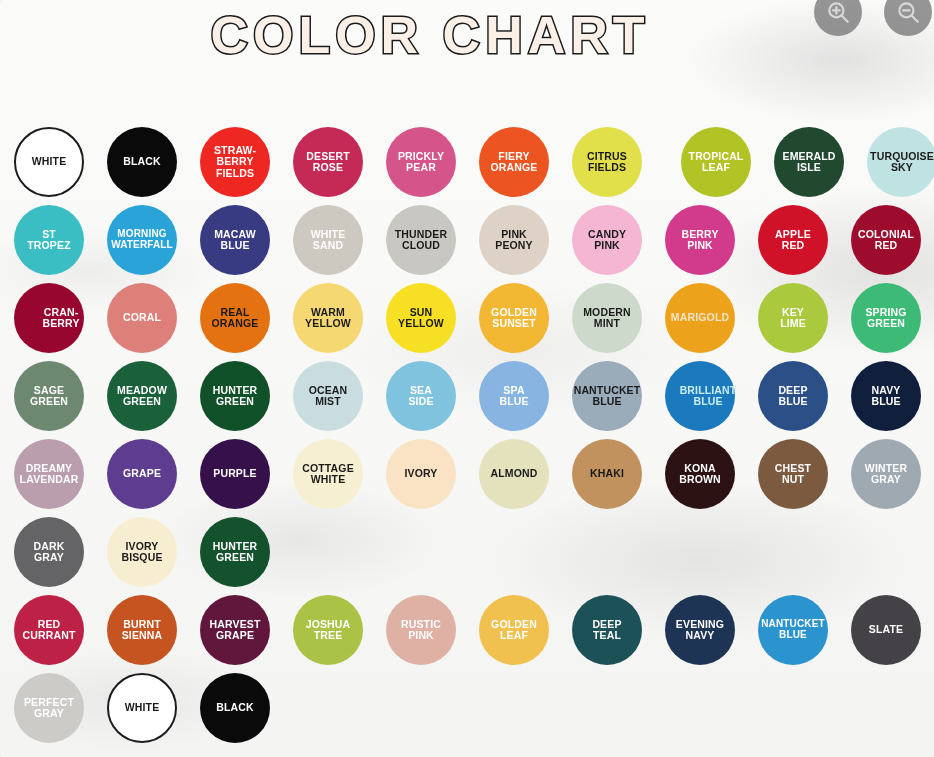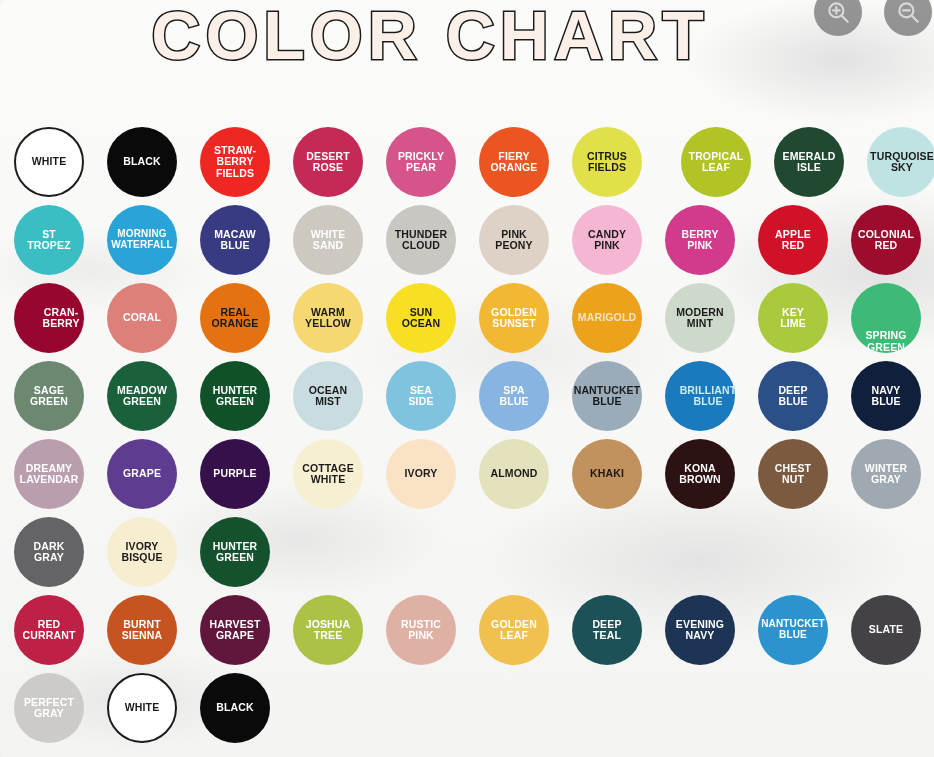--- a/index.html
+++ b/index.html
@@ -50,21 +50,21 @@
     left: 0;
     width: 860px;
     height: 82px;
     display: flex;
     align-items: center;
     justify-content: center;
   }
 
   #chart-title {
     font-family: "Liberation Sans", sans-serif;
-    font-size: 68px;
+    font-size: 52px;
     font-weight: 700;
     letter-spacing: 5px;
     color: #faf0e8;
     -webkit-text-stroke: 3px #1a1a1a;
     paint-order: stroke fill;
     white-space: nowrap;
     line-height: 1;
   }
 
   
@@ -252,38 +252,38 @@
         <div class="swatch" style="background: rgb(229, 114, 17);">
           <span class="swatch-label" style="color: rgb(26, 26, 26);">REAL
 ORANGE</span>
         </div>
         <div class="swatch" style="background: rgb(245, 216, 114);">
           <span class="swatch-label" style="color: rgb(26, 26, 26);">WARM
 YELLOW</span>
         </div>
         <div class="swatch" style="background: rgb(247, 224, 36);">
           <span class="swatch-label" style="color: rgb(26, 26, 26);">SUN
-OCEAN</span>
+YELLOW</span>
         </div>
         <div class="swatch" style="background: rgb(242, 183, 51);">
           <span class="swatch-label" style="color: rgb(255, 255, 255);">GOLDEN
 SUNSET</span>
         </div>
-        <div class="swatch" style="background: rgb(237, 162, 27);">
-          <span class="swatch-label" style="color: rgb(240, 227, 200);">MARIGOLD</span>
-        </div>
         <div class="swatch" style="background: rgb(205, 217, 202);">
           <span class="swatch-label" style="color: rgb(26, 26, 26);">MODERN
 MINT</span>
         </div>
+        <div class="swatch" style="background: rgb(237, 162, 27);">
+          <span class="swatch-label" style="color: rgb(240, 227, 200);">MARIGOLD</span>
+        </div>
         <div class="swatch" style="background: rgb(170, 201, 61);">
           <span class="swatch-label" style="color: rgb(255, 255, 255);">KEY
 LIME</span>
         </div>
-        <div class="swatch" style="background: rgb(60, 186, 118); align-items: flex-end;">
+        <div class="swatch" style="background: rgb(60, 186, 118);">
           <span class="swatch-label" style="color: rgb(255, 255, 255);">SPRING
 GREEN</span>
         </div>
       </div>
       <div class="swatch-row">
         <div class="swatch" style="background: rgb(108, 136, 113);">
           <span class="swatch-label" style="color: rgb(255, 255, 255);">SAGE
 GREEN</span>
         </div>
         <div class="swatch" style="background: rgb(25, 96, 59);">

